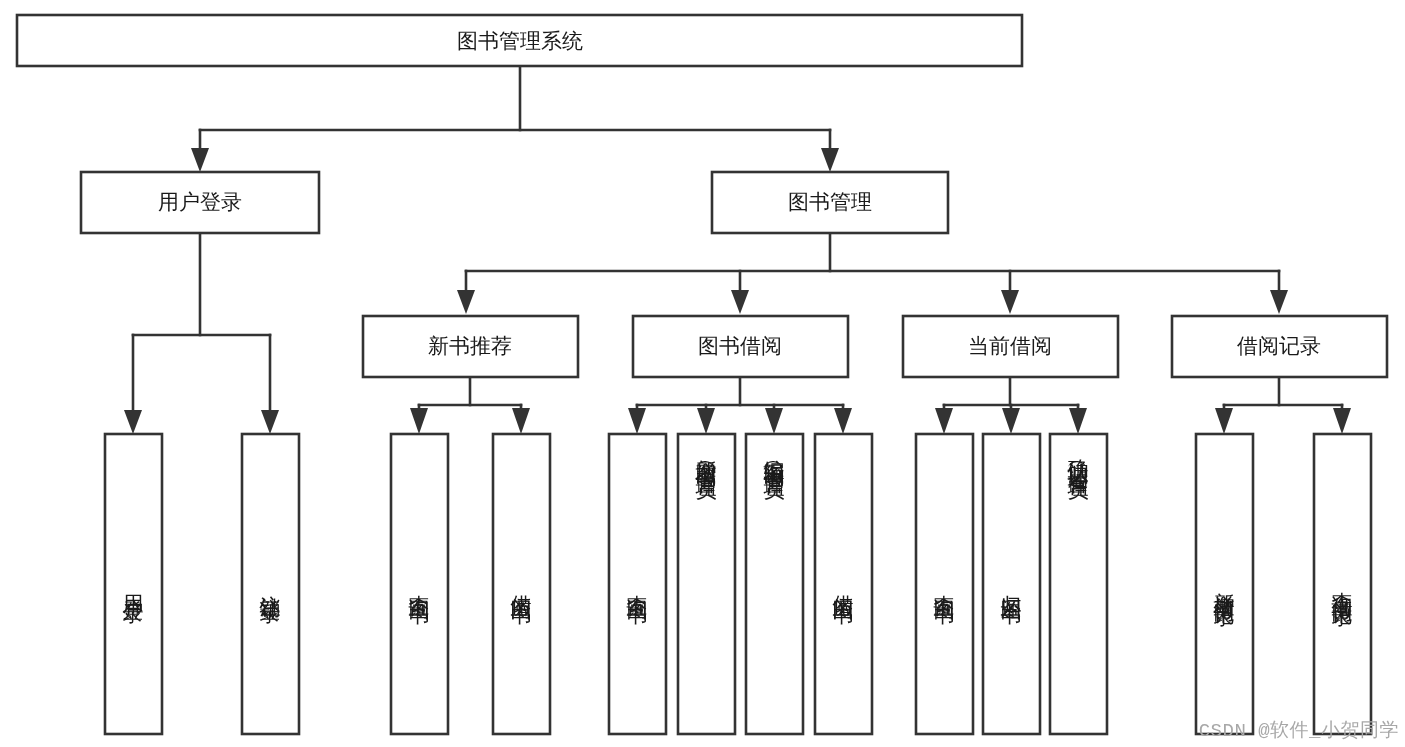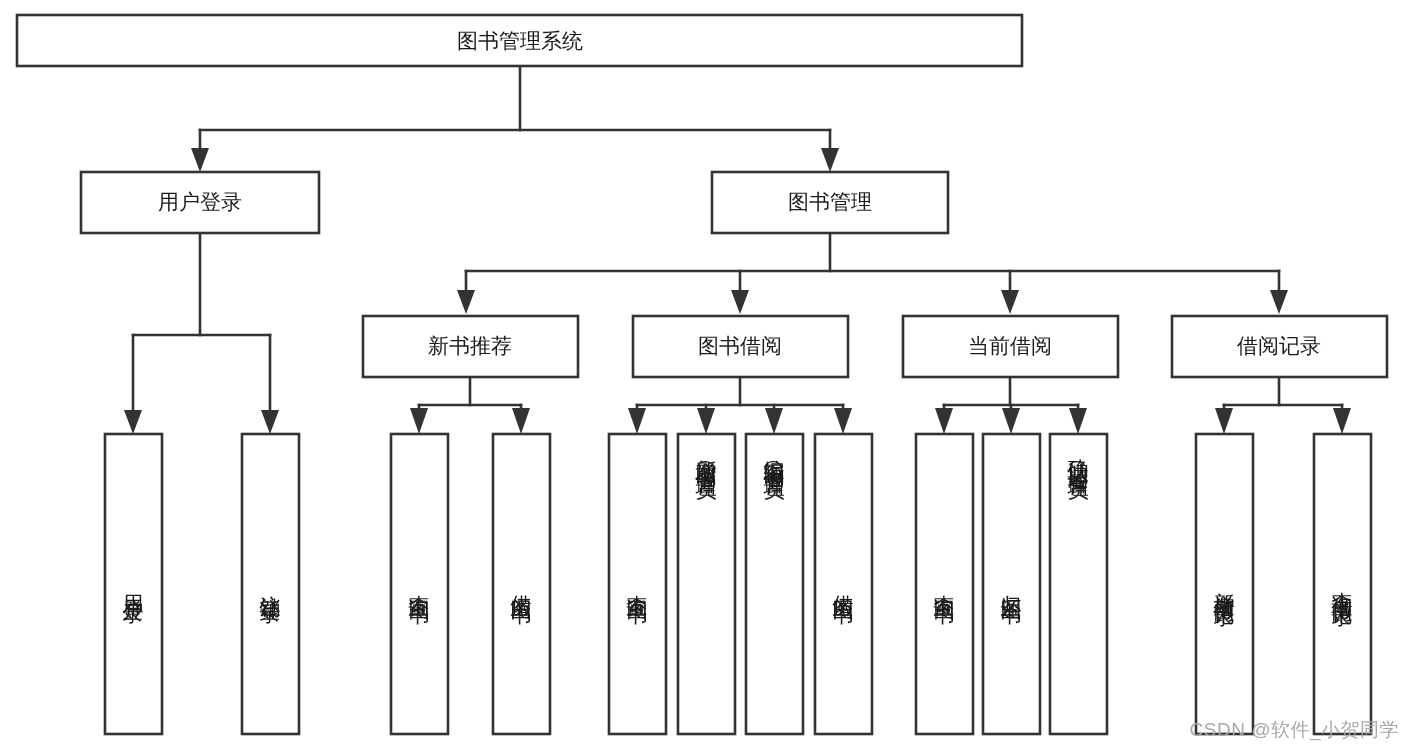--- a/index.html
+++ b/index.html
@@ -57,21 +57,21 @@
     position: absolute;
     display: flex;
     align-items: center;
     justify-content: center;
     pointer-events: none;
   }
   .watermark {
     position: absolute;
     right: 6px;
     bottom: 4px;
-    font-family: Liberation Sans, sans-serif;
+    font-family: Liberation Mono, monospace;
     font-size: 19px;
     color: #a8a8a8;
     white-space: nowrap;
     letter-spacing: 0.5px;
   }
 </style>
 </head>
 <body>
 
 <svg id="diagram" viewBox="0 0 1405 747" xmlns="http://www.w3.org/2000/svg">

